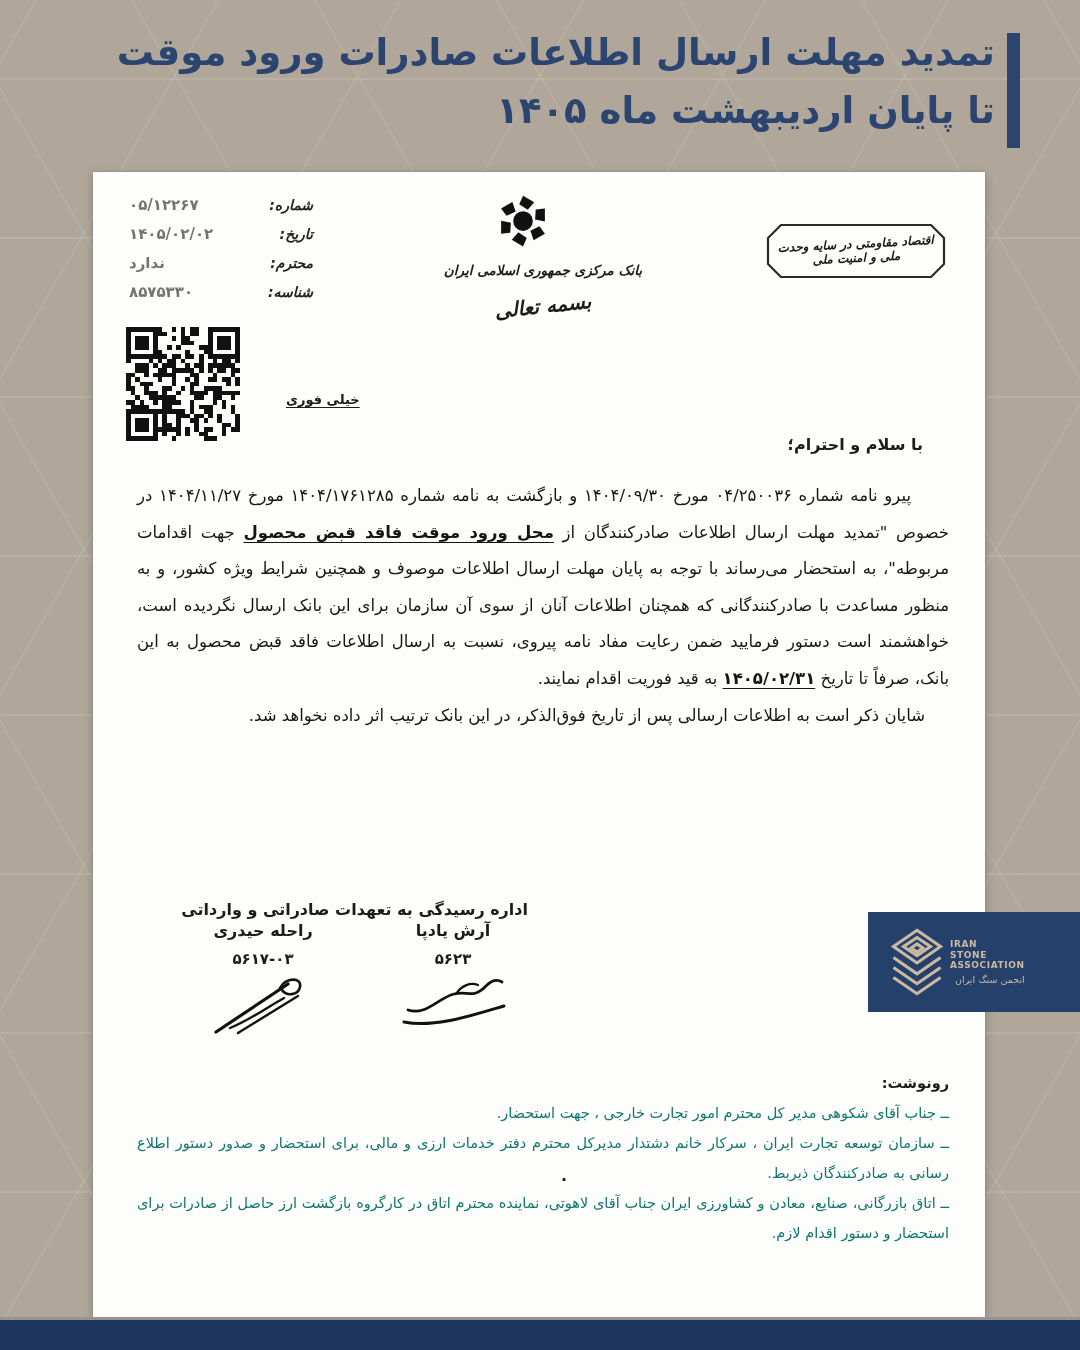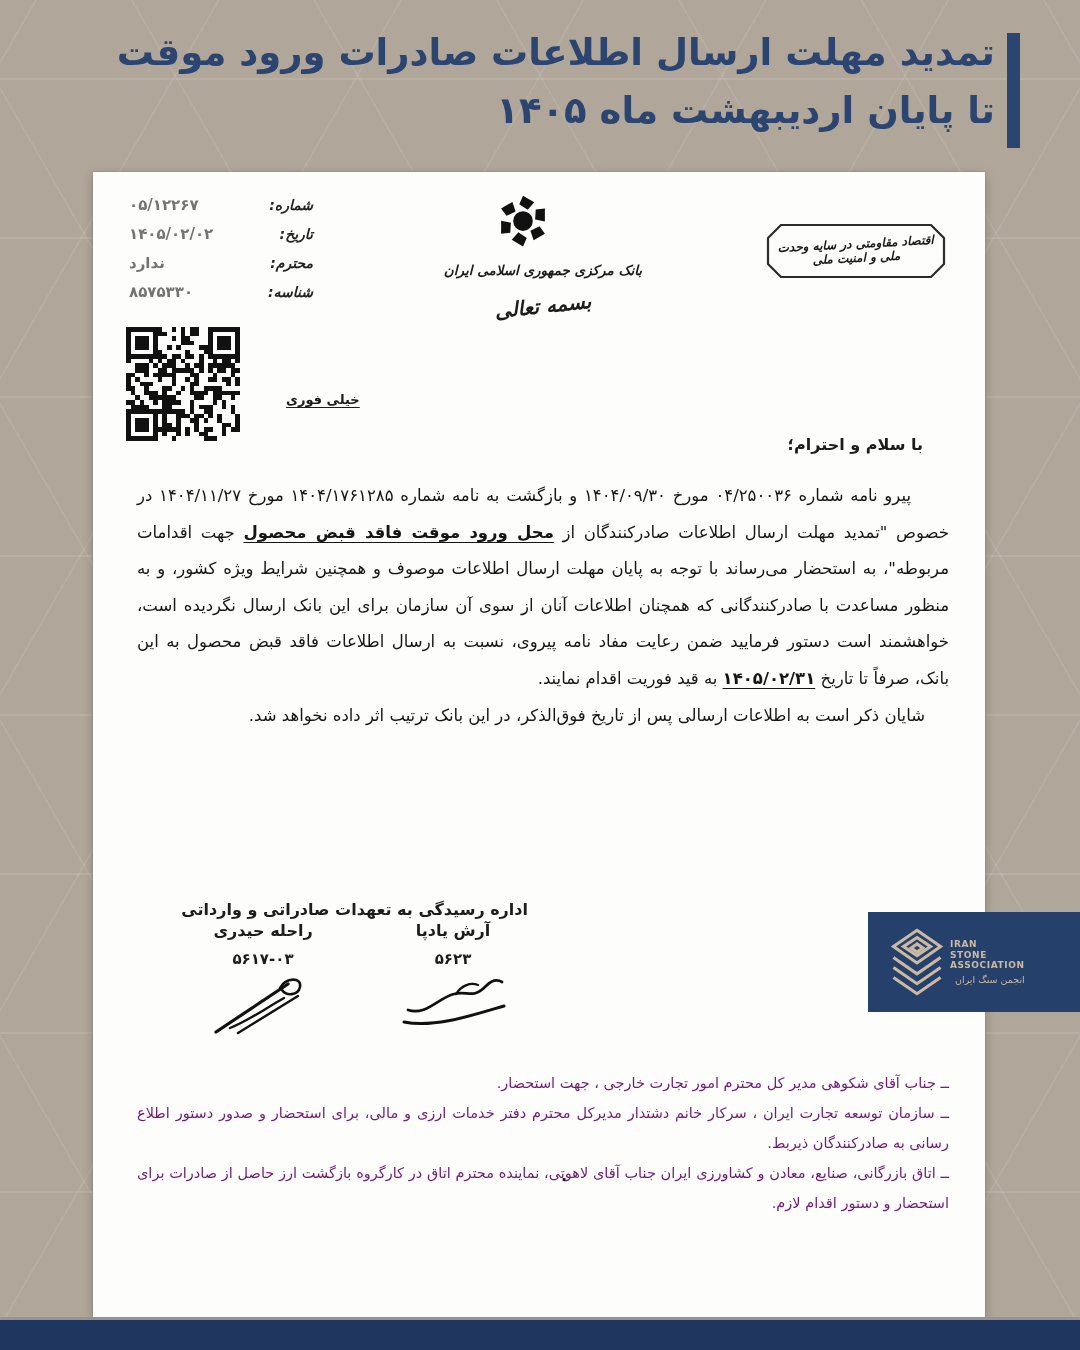--- a/index.html
+++ b/index.html
@@ -62,21 +62,21 @@
   .sig{position:absolute;left:95px;top:728px;width:340px;direction:rtl;text-align:center;}
   .sig-dept{font-size:16px;font-weight:bold;margin-bottom:2px;white-space:nowrap;}
   .sig-row{display:flex;justify-content:space-between;}
   .sig-col{width:150px;text-align:center;}
   .sig-name{font-size:16px;font-weight:bold;}
   .sig-code{font-size:15px;font-weight:bold;margin-top:10px;}
   .sig-scribble{margin-top:2px;}
   
   .cc{position:absolute;left:44px;right:36px;top:896px;direction:rtl;}
   .cc-label{font-size:14.5px;font-weight:600;line-height:30px;}
-  .cc-item{font-size:14.5px;line-height:30px;text-align:justify;text-align-last:right;color:#701a75;}
+  .cc-item{font-size:14.5px;line-height:30px;text-align:justify;text-align-last:right;color:#0f766e;}
   .stray-dot{position:absolute;left:468px;top:994px;font-size:16px;font-weight:bold;}
   
   .assoc{
     position:absolute;left:868px;top:912px;width:212px;height:100px;background:var(--logo-navy);
     display:flex;align-items:center;gap:4px;padding-left:20px;z-index:5;
   }
   .assoc-text{color:var(--logo-tan);}
   .assoc-en{font-size:9px;font-weight:bold;letter-spacing:.6px;line-height:10.5px;}
   .assoc-fa{font-size:9.5px;margin-top:3px;direction:rtl;text-align:right;}
   
@@ -403,20 +403,21 @@
               <path d="M72 18 C78 7 94 7 92 17 C90 26 78 26 74 20" stroke-width="2.6"></path>
               <path d="M22 58 C42 50 58 38 76 28" stroke-width="2.4"></path>
               <path d="M30 63 L90 26" stroke-width="2.4"></path>
             </g>
           </svg>
         </div>
       </div>
     </div>
 
     <div class="cc">
+      <div class="cc-label">رونوشت:</div>
       <div class="cc-item">ــ جناب آقای شکوهی مدیر کل محترم امور تجارت خارجی ، جهت استحضار.</div>
       <div class="cc-item">ــ سازمان توسعه تجارت ایران ، سرکار خانم دشتدار مدیرکل محترم دفتر خدمات ارزی و مالی، برای استحضار و صدور دستور اطلاع رسانی به صادرکنندگان ذیربط.</div>
       <div class="cc-item">ــ اتاق بازرگانی، صنایع، معادن و کشاورزی ایران جناب آقای لاهوتی، نماینده محترم اتاق در کارگروه بازگشت ارز حاصل از صادرات برای استحضار و دستور اقدام لازم.</div>
     </div>
     <div class="stray-dot">.</div>
 
   </div>
 
   <div class="assoc">
     <svg width="58" height="68" viewBox="0 0 64 74" style="color:var(--logo-tan)">

